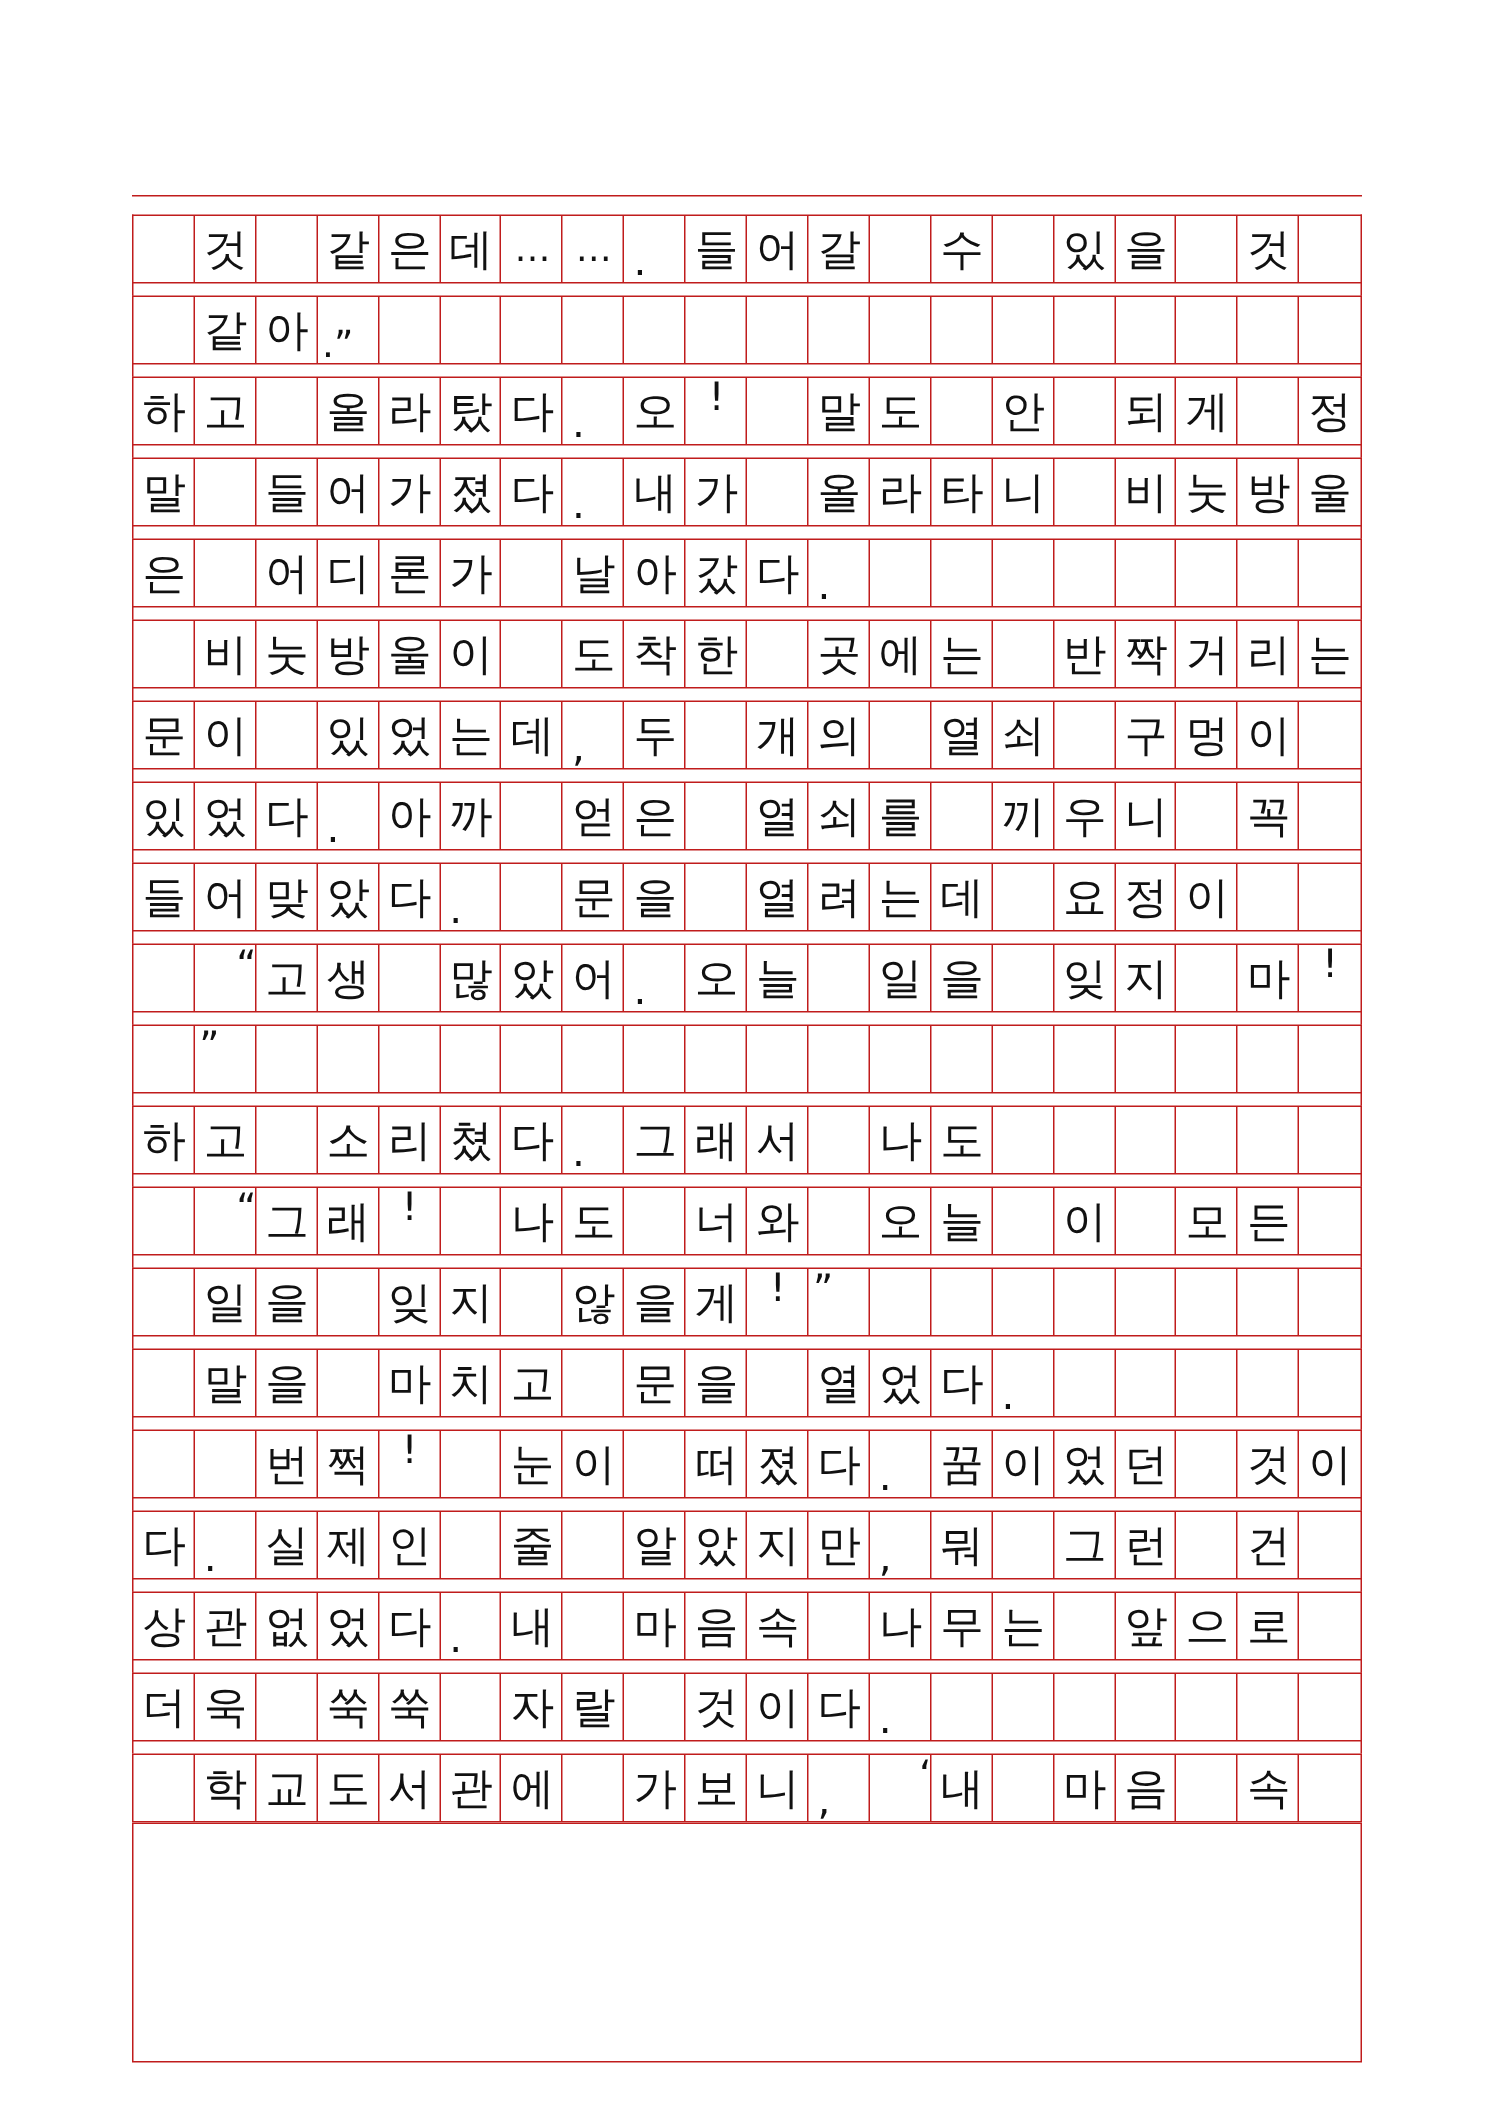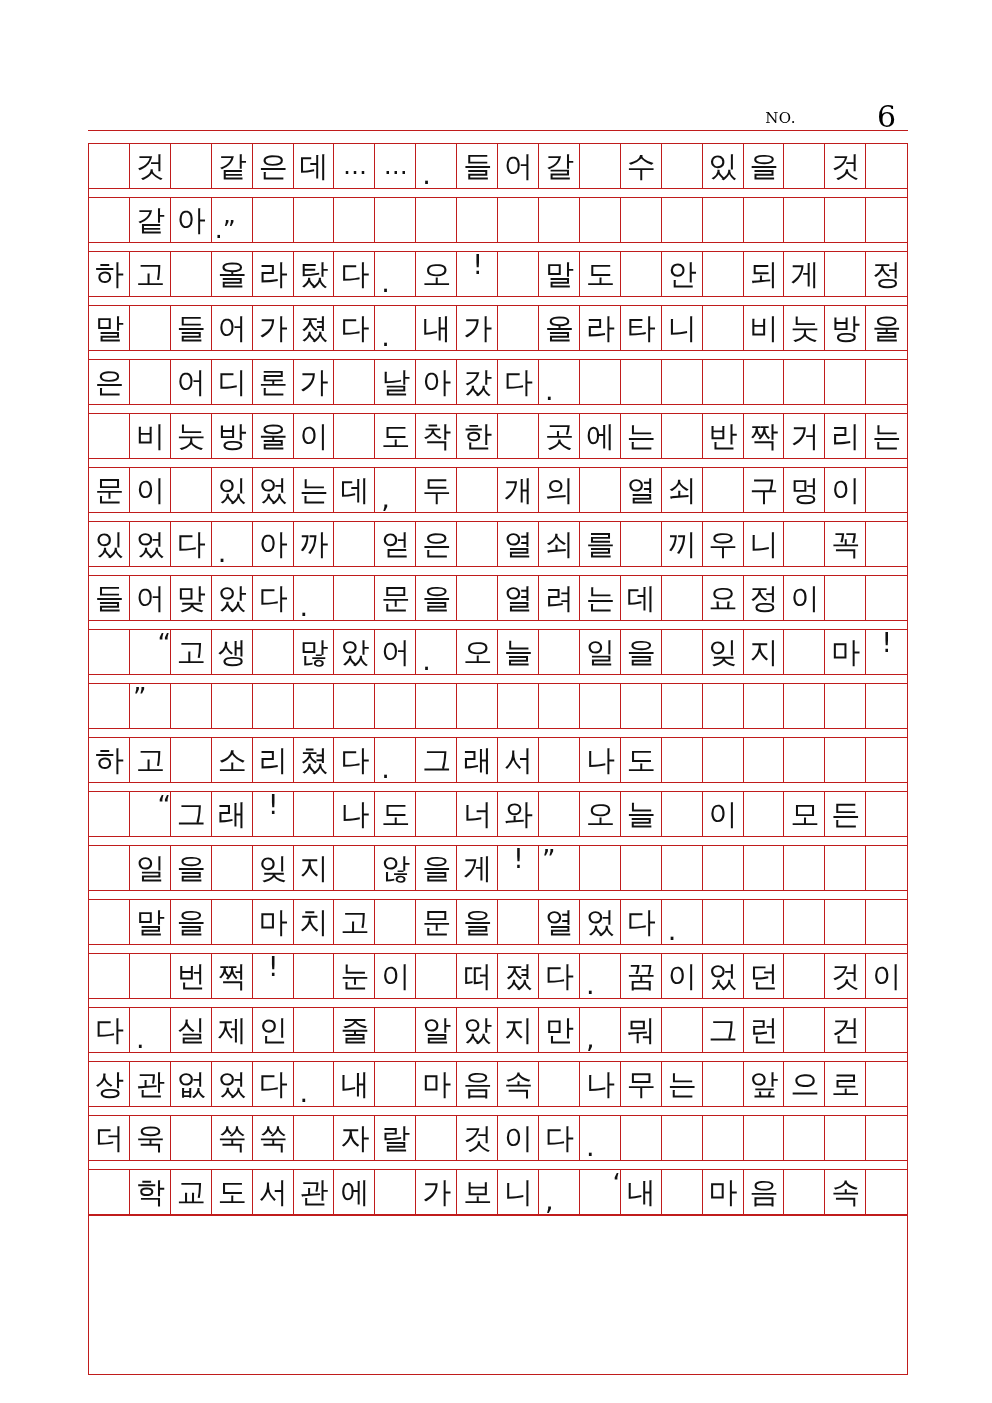--- a/index.html
+++ b/index.html
@@ -163,24 +163,20 @@
     box-sizing: border-box;
     border: 1.3px solid #c01c1c;
     background: #ffffff;
   }
 </style>
 </head>
 <body>
 
 <div id="page">
 
-  <div id="header">
-    <span id="no-label">NO.</span>
-    <span id="page-number">6</span>
-  </div>
   <div id="header-rule"></div>
 
   <div id="grid">
       <div class="sheet-row">
         <div class="cell"></div>
         <div class="cell">
           <span class="glyph">것</span>
         </div>
         <div class="cell"></div>
         <div class="cell">

